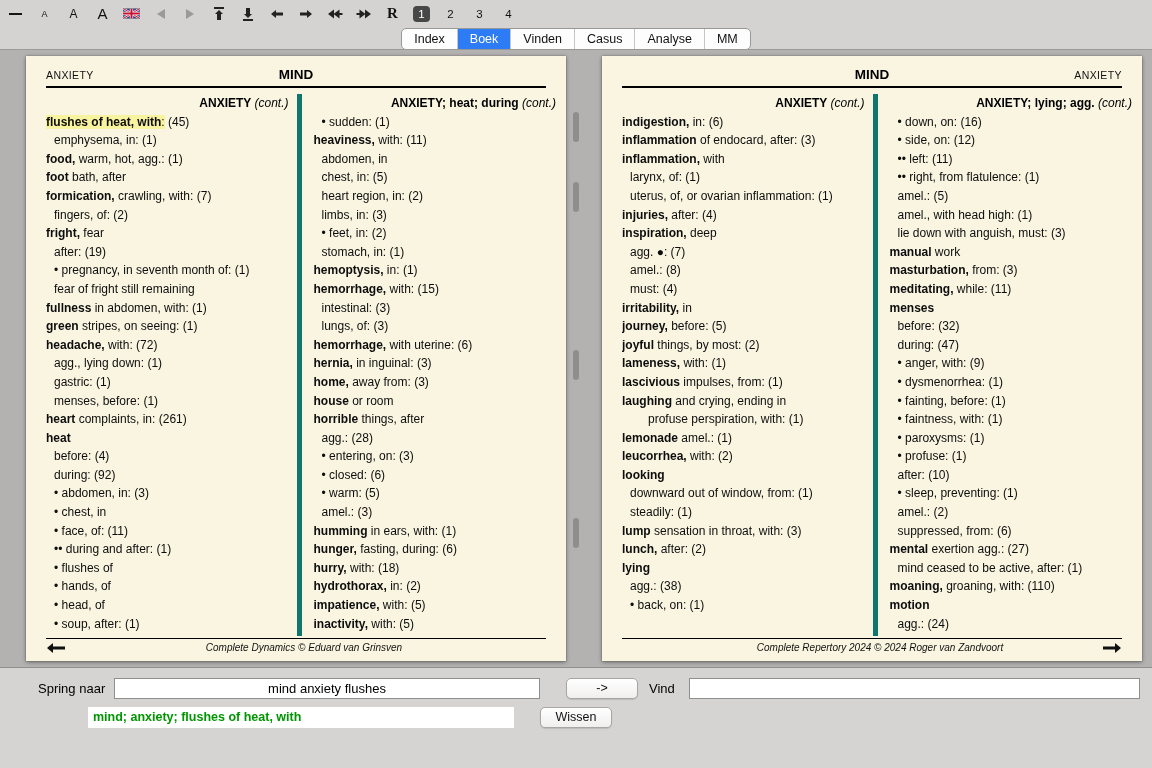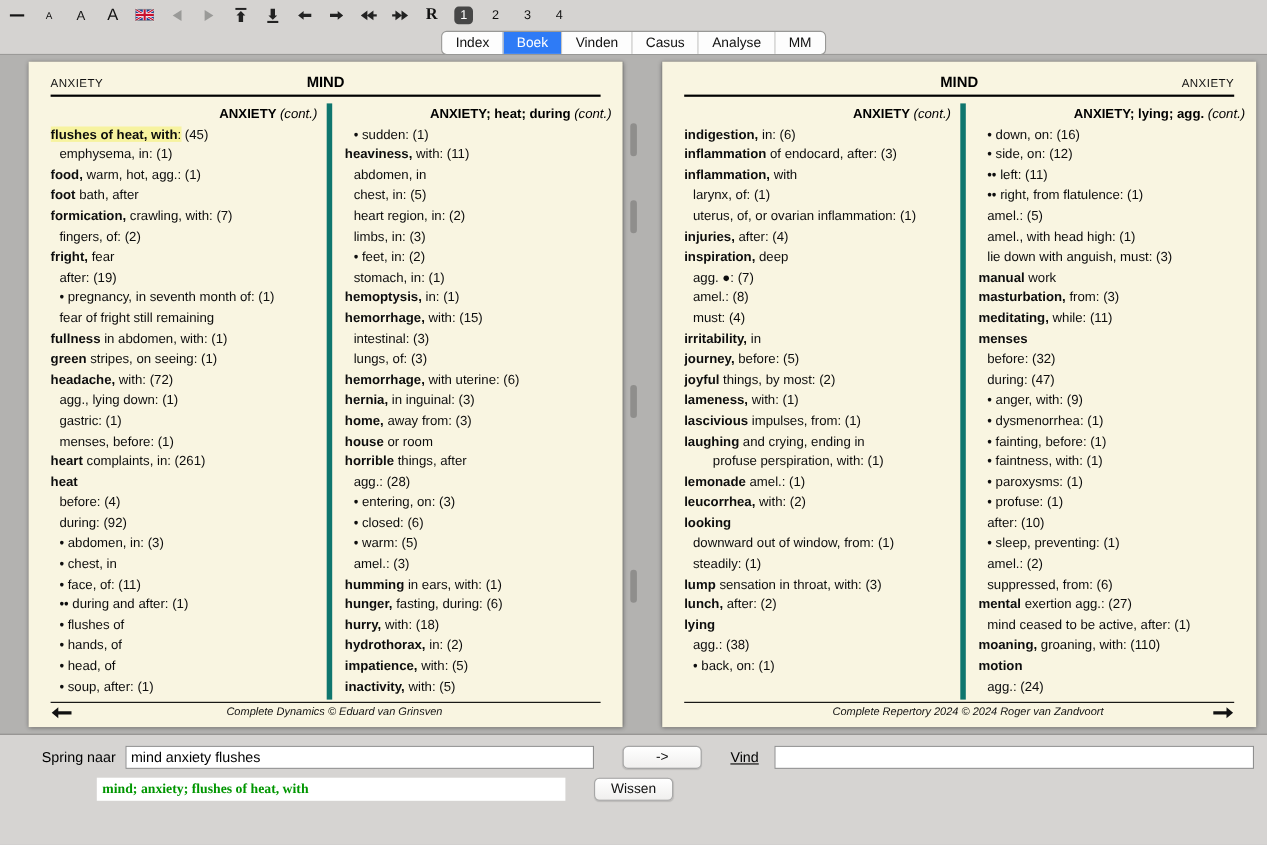--- a/index.html
+++ b/index.html
@@ -57,30 +57,30 @@
   .farrow.rt{margin-left:auto;}
   .scrollstrip{position:absolute;left:calc(50% - 3px);top:0;bottom:0;width:6px;}
   .mark{position:absolute;left:0;width:6px;height:30px;background:#8f8e8c;border-radius:3px;}
   .m1{top:62px;} .m2{top:132px;} .m3{top:300px;} .m4{top:468px;}
 
   
   .bottombar{height:100px;box-sizing:border-box;background:#d6d4d2;padding:9px 12px 0 12px;}
   .brow{display:flex;align-items:center;height:22px;margin-bottom:7px;}
   .blabel{font-size:13px;color:#000;white-space:nowrap;margin-left:26px;}
   .blabel.first{width:70px;}
-  .blabel.vind{margin-left:26px;width:32px;text-decoration:underline;}
+  .blabel.vind{margin-left:11px;width:32px;}
   .jumpinput{width:426px;box-sizing:border-box;height:21px;margin-left:6px;border:1px solid #8f8f8f;
-    background:#fff;font-size:13px;font-family:inherit;padding:0 4px;}
+    background:#fff;font-size:13px;font-family:inherit;padding:0 4px;text-align:center;}
   .findinput{flex:1;box-sizing:border-box;height:21px;margin-left:8px;border:1px solid #8f8f8f;
     background:#fff;font-size:13px;font-family:inherit;padding:0 4px;}
   .gobtn{width:72px;height:21px;margin-left:26px;border:1px solid #a6a6a6;border-radius:5px;
     background:linear-gradient(#ffffff,#f0efee);font-size:12.5px;font-family:inherit;color:#111;
     box-shadow:0 1px 1px rgba(0,0,0,.12);}
   .resultbox{margin-left:76px;width:426px;box-sizing:border-box;height:21px;background:#fff;
-    display:flex;align-items:center;padding:0 5px;font-size:12.5px;font-weight:bold;color:#009600;font-family:Liberation Serif, serif;}
+    display:flex;align-items:center;padding:0 5px;font-size:12.5px;font-weight:bold;color:#009600;}
 </style>
 </head>
 <body>
 
 <div class="window">
 
   <div class="chrome">
     <div class="toolbar">
       <div class="tbtn">
         <div class="minus"></div>

